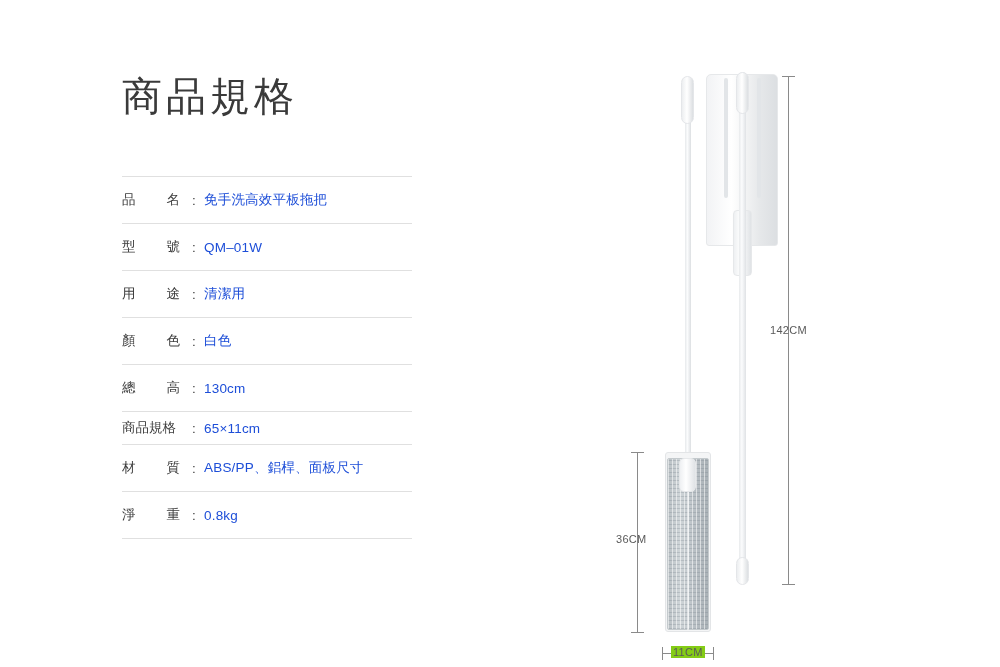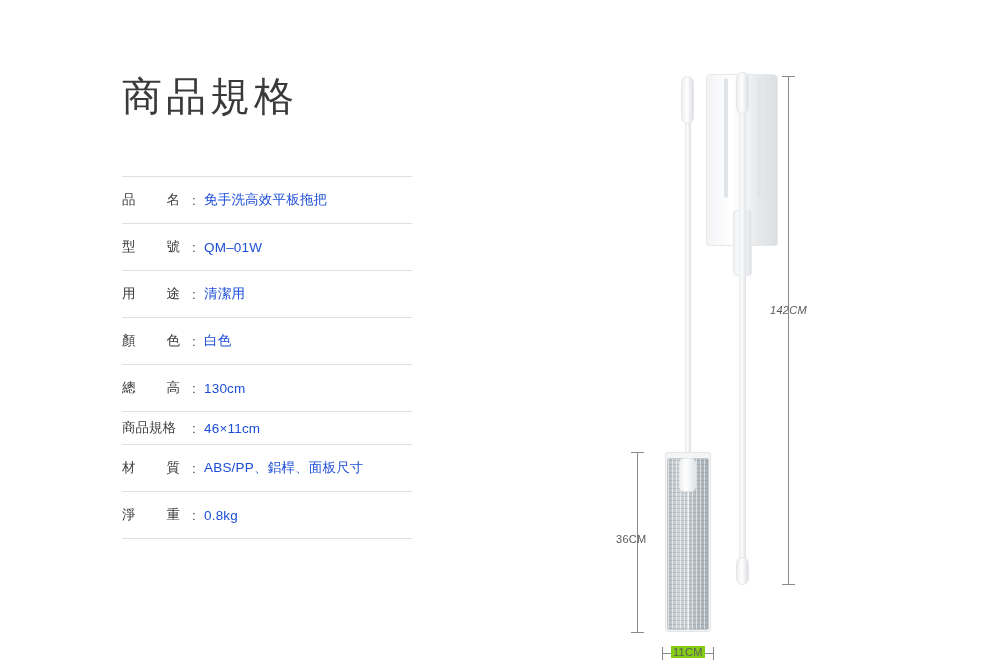--- a/index.html
+++ b/index.html
@@ -235,21 +235,21 @@
     font-size: 11px;
     color: #5a5a5a;
     letter-spacing: 0.3px;
     white-space: nowrap;
   }
 
   
   .dim142-line { left: 188px; top: 16px; height: 508px; }
   .dim142-cap-top { left: 182px; top: 16px; width: 13px; }
   .dim142-cap-bot { left: 182px; top: 524px; width: 13px; }
-  .dim142-label { left: 170px; top: 244px; font-style: italic; }
+  .dim142-label { left: 170px; top: 264px; }
 
   
   .dim36-line { left: 37px; top: 392px; height: 180px; }
   .dim36-cap-top { left: 31px; top: 392px; width: 13px; }
   .dim36-cap-bot { left: 31px; top: 572px; width: 13px; }
   .dim36-label { left: 16px; top: 473px; }
 
   
   .dim11-line { left: 62px; top: 593px; width: 52px; }
   .dim11-cap-l { left: 62px; top: 587px; height: 13px; }
@@ -310,21 +310,21 @@
             <span>總</span>
             <span>高</span>
           </span>
         </td>
         <td class="spec-colon">:</td>
         <td class="spec-value">130cm</td>
       </tr>
       <tr>
         <td class="spec-label">商品規格</td>
         <td class="spec-colon">:</td>
-        <td class="spec-value">46×11cm</td>
+        <td class="spec-value">65×11cm</td>
       </tr>
       <tr>
         <td class="spec-label">
           <span class="spec-label spread">
             <span>材</span>
             <span>質</span>
           </span>
         </td>
         <td class="spec-colon">:</td>
         <td class="spec-value">ABS/PP、鋁桿、面板尺寸</td>

